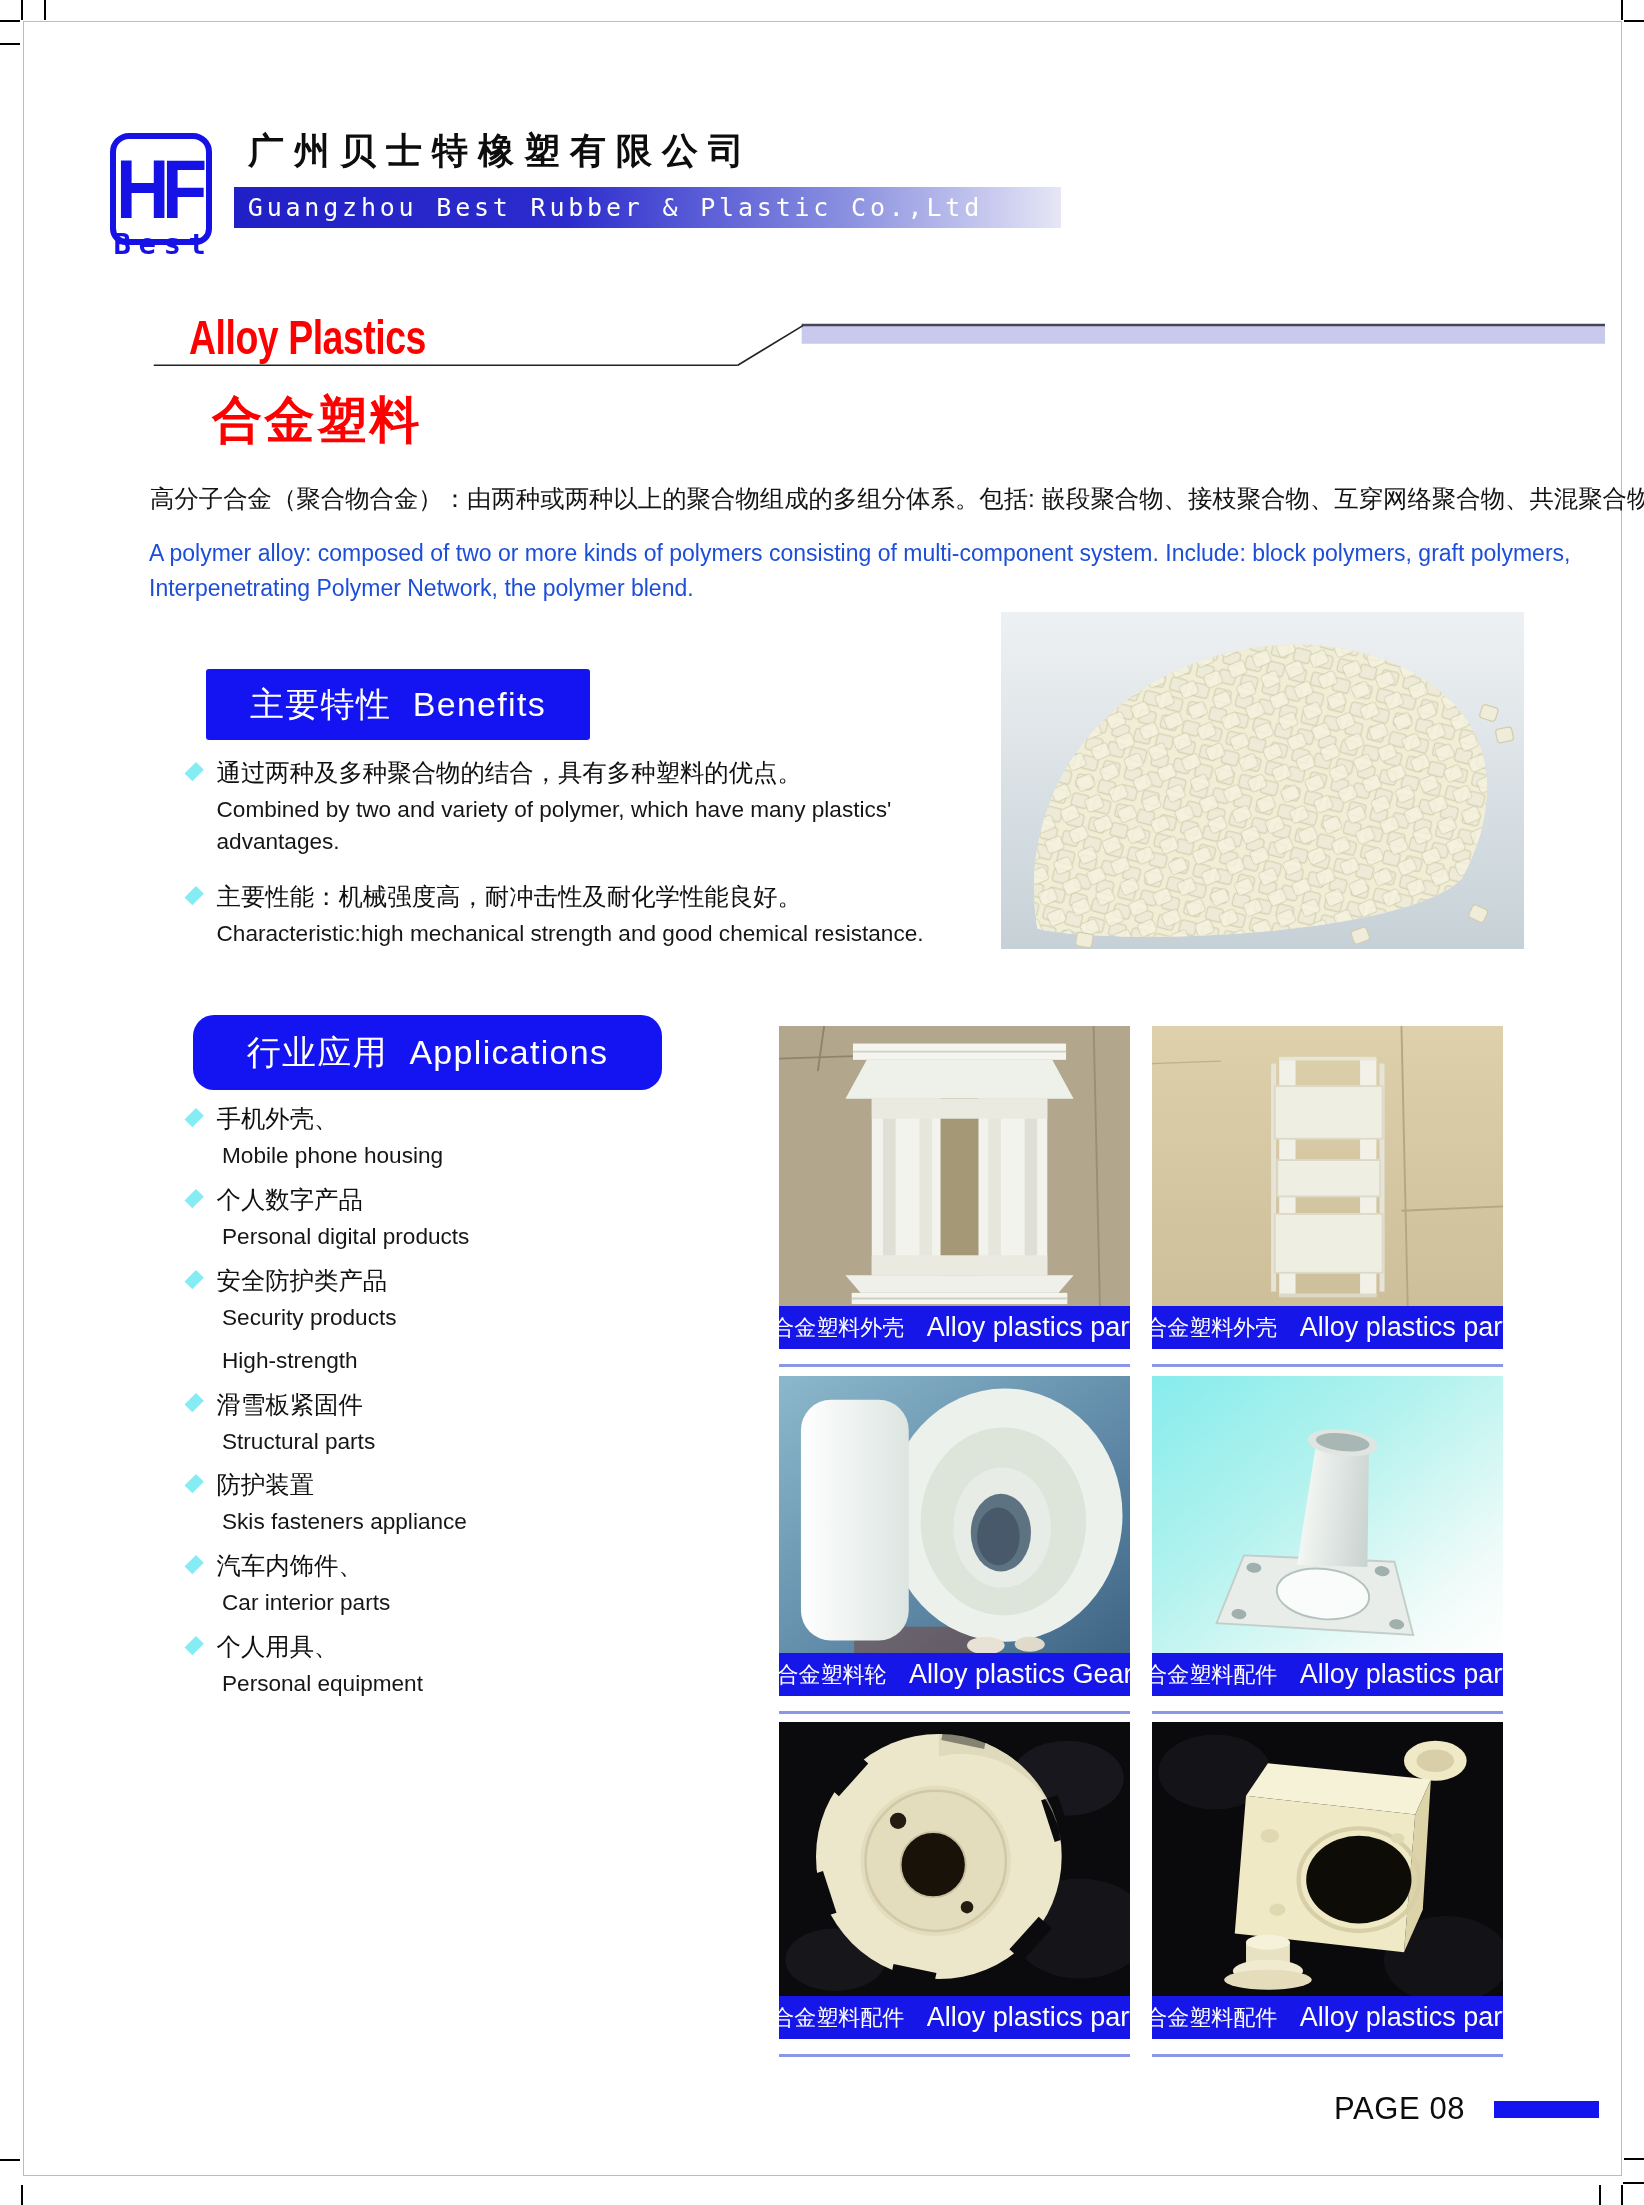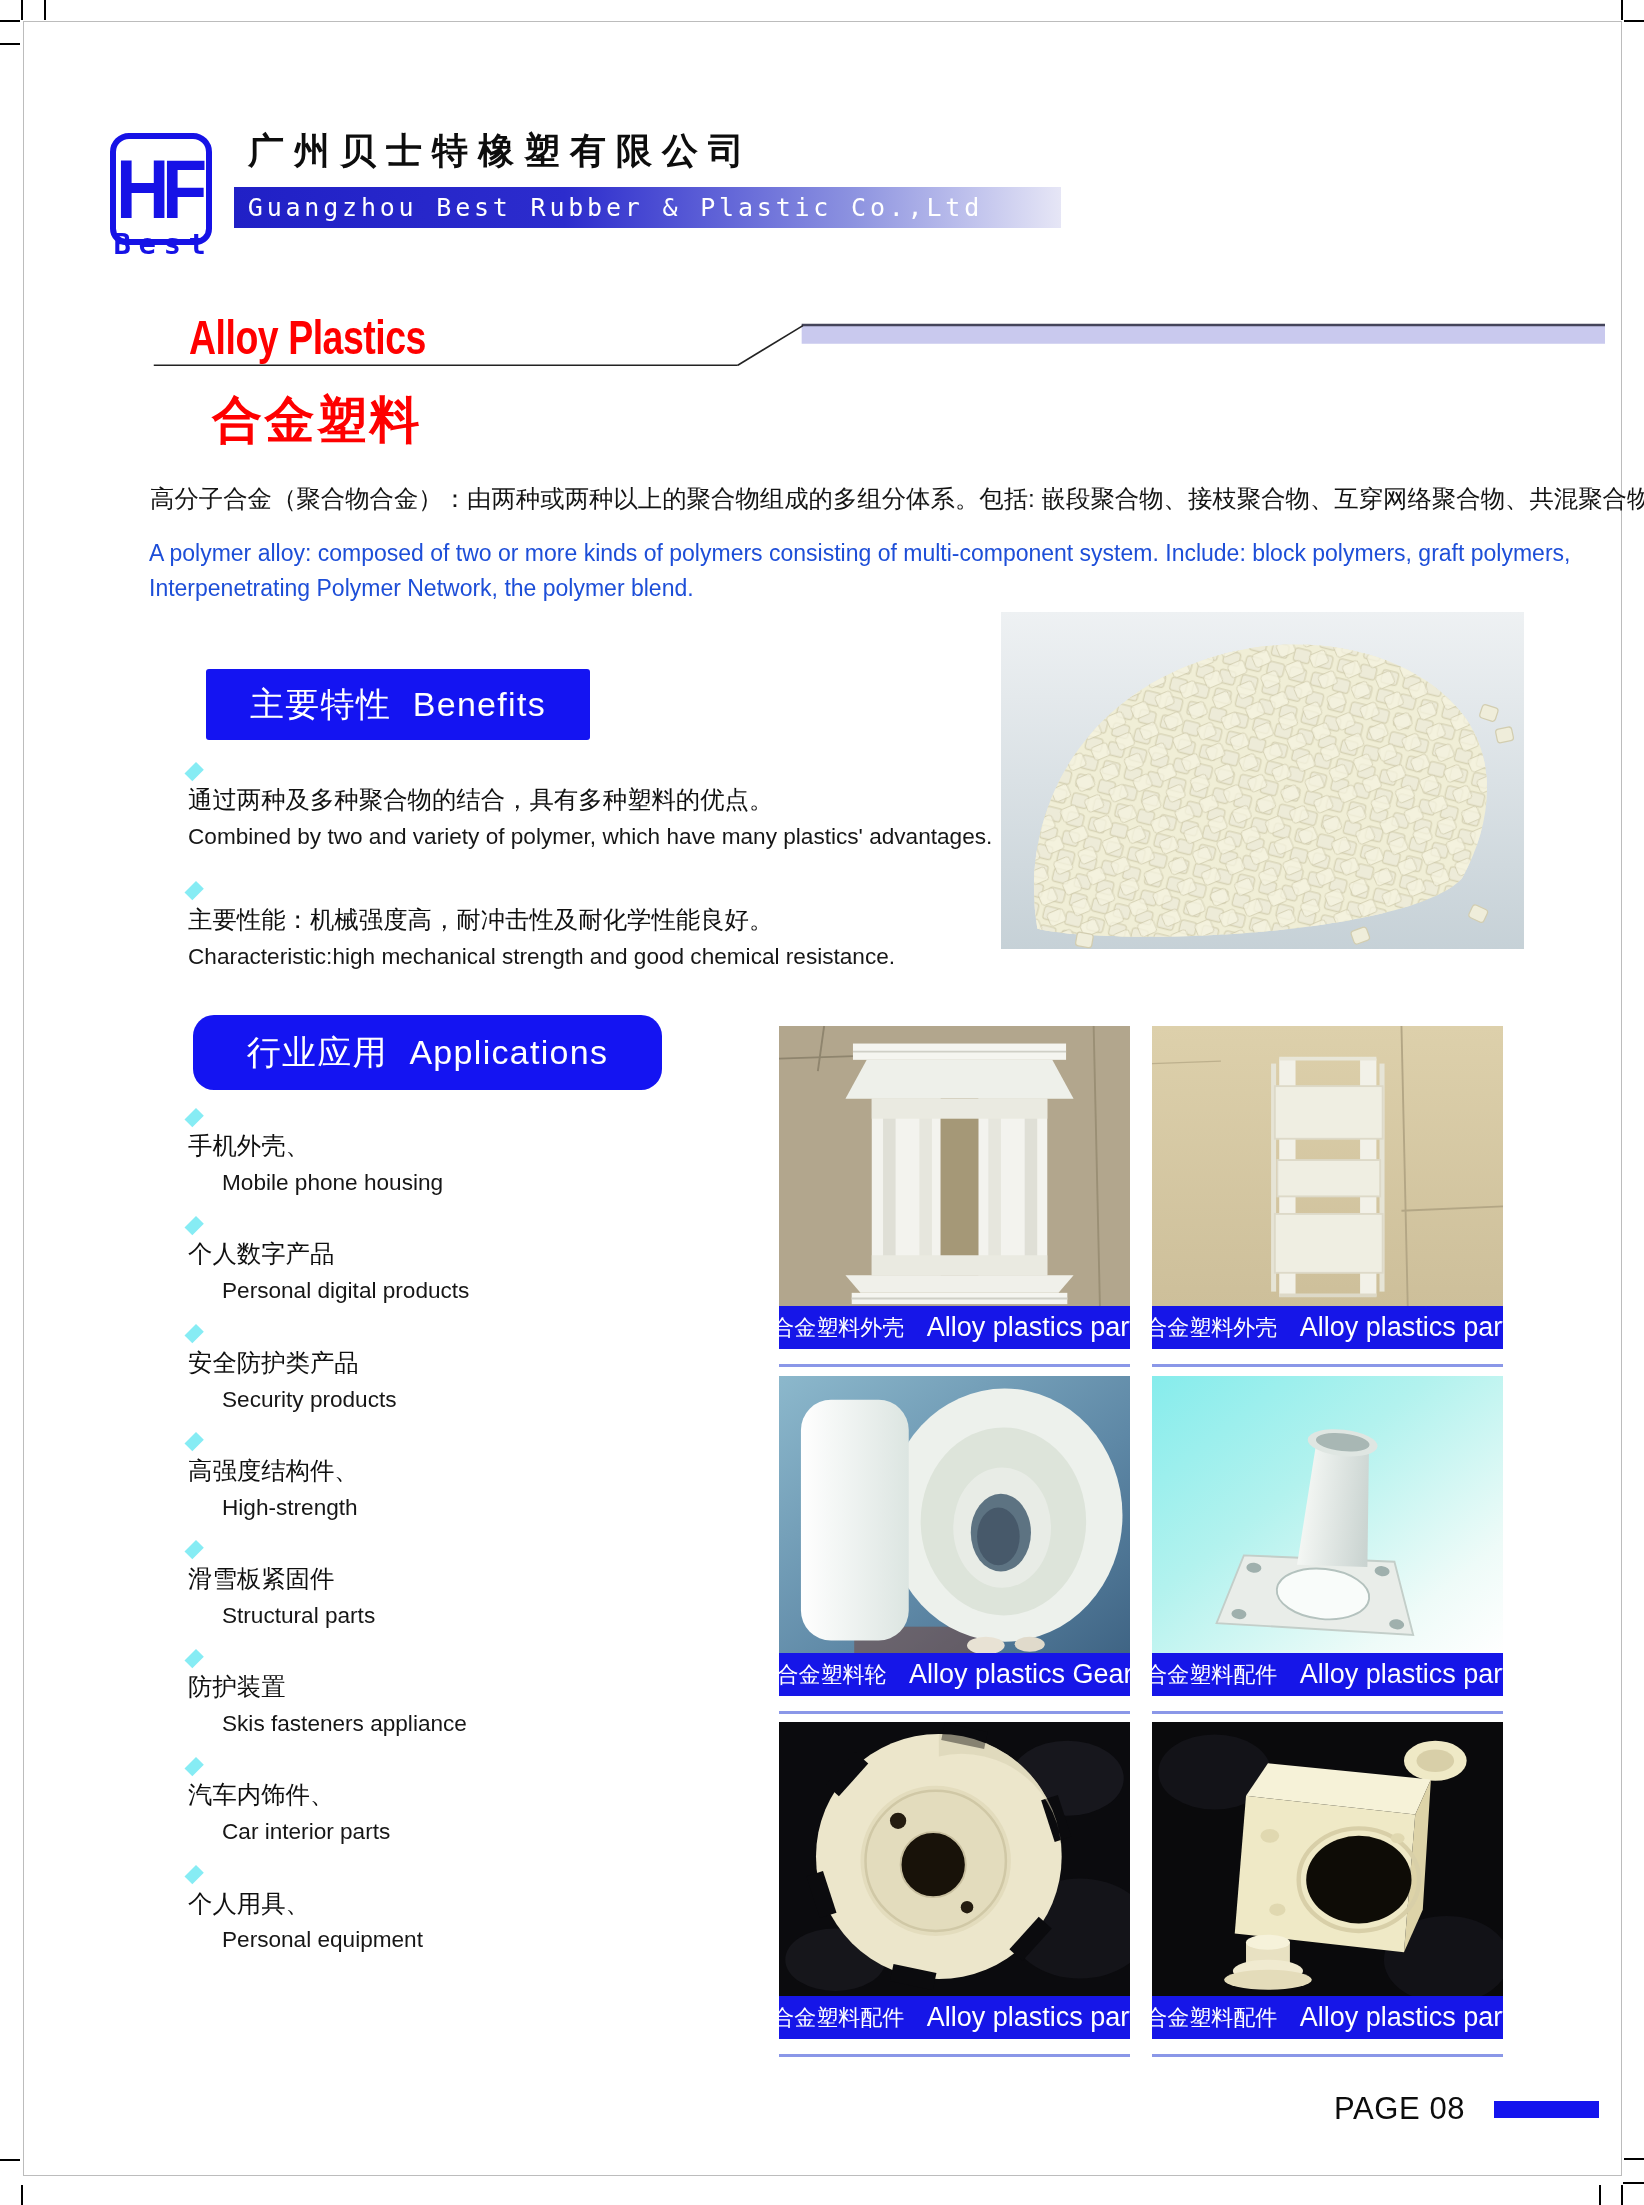--- a/index.html
+++ b/index.html
@@ -48,21 +48,21 @@
     line-height:1.5; color:#1d4ed8; }
 
   .pill { background:#1414f2; border-radius:3px; display:flex;
     align-items:center; justify-content:center; }
   .pill span { color:#fff; font-size:34px; white-space:pre; letter-spacing:1.3px; }
   .pill-benefits { left:206px; top:669px; width:384px; height:71px; }
   .pill-apps { left:193px; top:1015px; width:469px; height:75px; border-radius:21px; }
 
   .blist { left:188px; top:756px; width:808px; }
   .alist { left:188px; top:1102px; width:614px; }
-  .li { display:flex; gap:6px;flex-direction:column; }
+  .li { display:flex; gap:16px; }
   .blist .li { margin-bottom:22.6px; }
   .alist .li-wrap { margin-bottom:11.3px; }
   .diamond { width:12.5px; height:12.5px; background:#86ecf4;
     transform:rotate(45deg) scale(0.85,1.25); margin-top:8.8px; flex:0 0 auto; }
   .li .cn { font-size:24.4px; color:#101010; line-height:1.4; margin-bottom:3.8px; white-space:pre; }
   .li .en, .li-en { font-size:22.6px; color:#161616; line-height:1.4; }
   .alist .li-en { margin-left:34px; }
 
   
   .photo { display:block; }
@@ -191,24 +191,20 @@
     <div class="li-en">Personal digital products</div>
   </div>
   <div class="li-wrap">
     <div class="li">
         <div class="diamond"></div>
       <div class="cn">安全防护类产品</div>
       </div>
     <div class="li-en">Security products</div>
   </div>
   <div class="li-wrap">
-    <div class="li">
-        <div class="diamond"></div>
-      <div class="cn">高强度结构件、</div>
-      </div>
     <div class="li-en">High-strength</div>
   </div>
   <div class="li-wrap">
     <div class="li">
         <div class="diamond"></div>
       <div class="cn">滑雪板紧固件</div>
       </div>
     <div class="li-en">Structural parts</div>
   </div>
   <div class="li-wrap">

